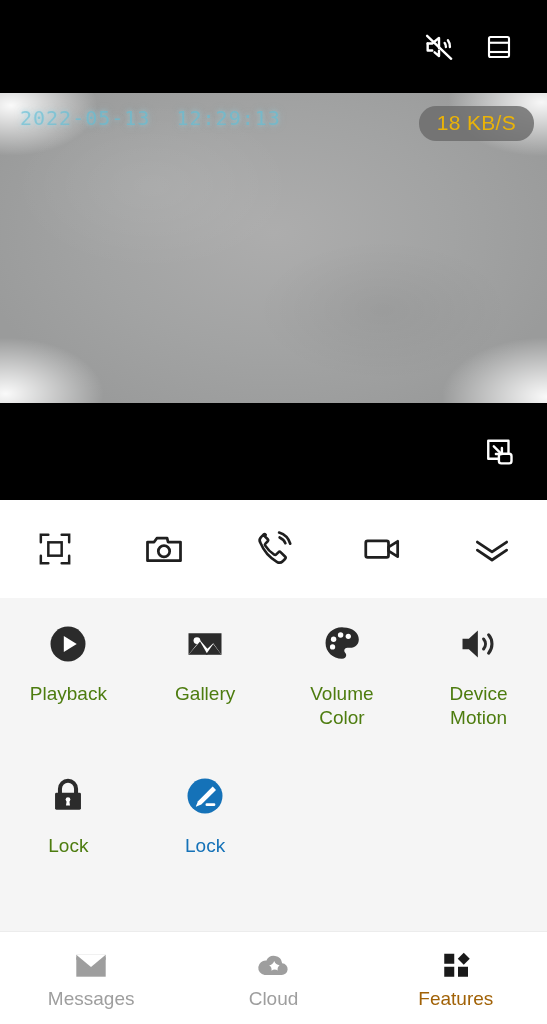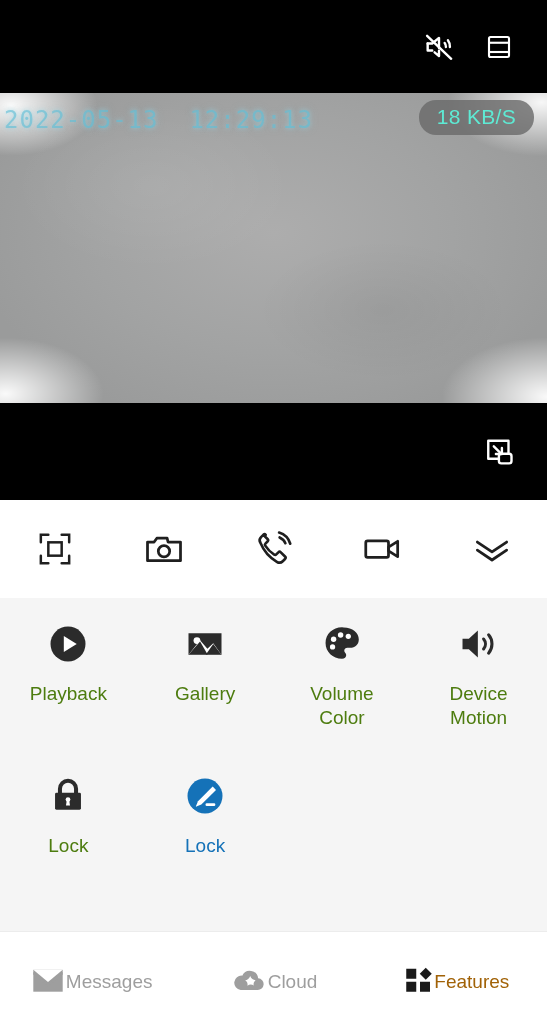--- a/index.html
+++ b/index.html
@@ -62,34 +62,34 @@
   .video-feed::after {
     content: "";
     position: absolute;
     inset: 0;
     background:
       radial-gradient(ellipse 200px 120px at 28% 30%, rgba(255,255,255,0.07) 0%, rgba(255,255,255,0) 70%),
       radial-gradient(ellipse 180px 100px at 70% 70%, rgba(0,0,0,0.05) 0%, rgba(0,0,0,0) 70%);
   }
   .video-timestamp {
     position: absolute;
-    left: 4px; top: 13px;
-    font-size: 24px;
+    left: 20px; top: 13px;
+    font-size: 20px;
     letter-spacing: 1px;
     color: rgba(96,190,214,0.62);
     text-shadow: 0 0 4px rgba(140,210,225,0.55), 0 0 9px rgba(160,215,230,0.35);
     filter: blur(0.7px);
     white-space: pre;
     font-family: "DejaVu Sans Mono", monospace;
   }
   .kbs-badge {
     position: absolute;
-    right: 13px; top: 7px;
+    right: 13px; top: 13px;
     background: rgba(105,105,105,0.80);
-    color: #5eead4;
+    color: #eab308;
     font-size: 21px;
     border-radius: 17px;
     padding: 5px 18px 6px;
     letter-spacing: 0.3px;
   }
 
   
   .black-band {
     height: 97px;
     background: #000000;
@@ -162,20 +162,21 @@
     height: 92px;
     background: #ffffff;
     border-top: 1px solid #ececec;
     display: flex;
     align-items: center;
     flex: none;
   }
   .nav-item {
     flex: 1;
     display: flex;
+    flex-direction: column;
     align-items: center;
     justify-content: center;
     height: 100%;
   }
   .nav-glyph { height: 34px; display: flex; align-items: flex-end; justify-content: center; }
   .nav-label {
     margin-top: 8px;
     font-size: 19px;
     color: #9e9e9e;
   }

